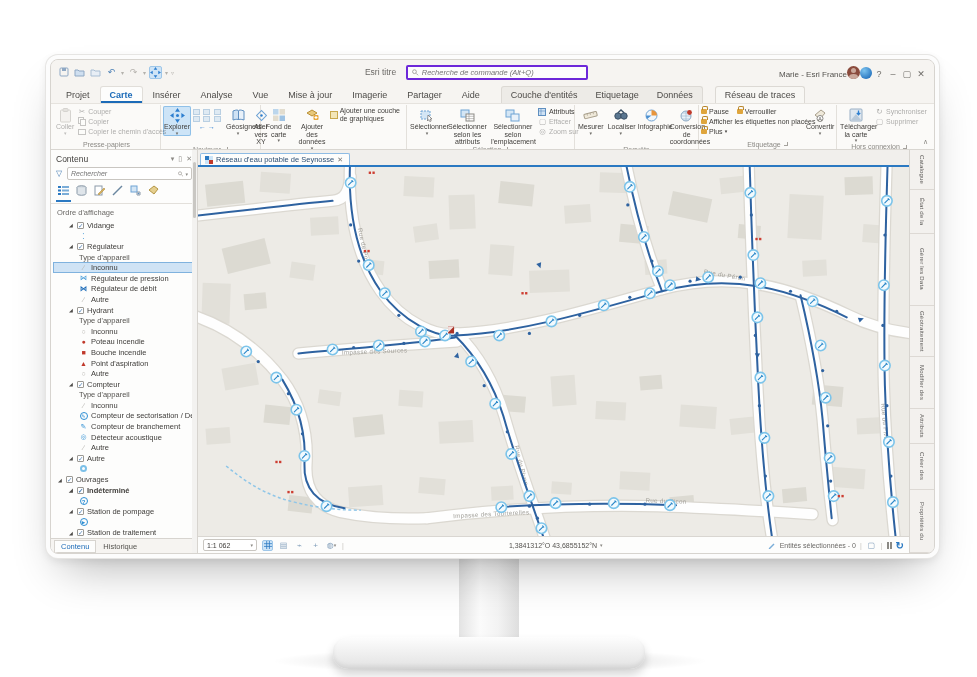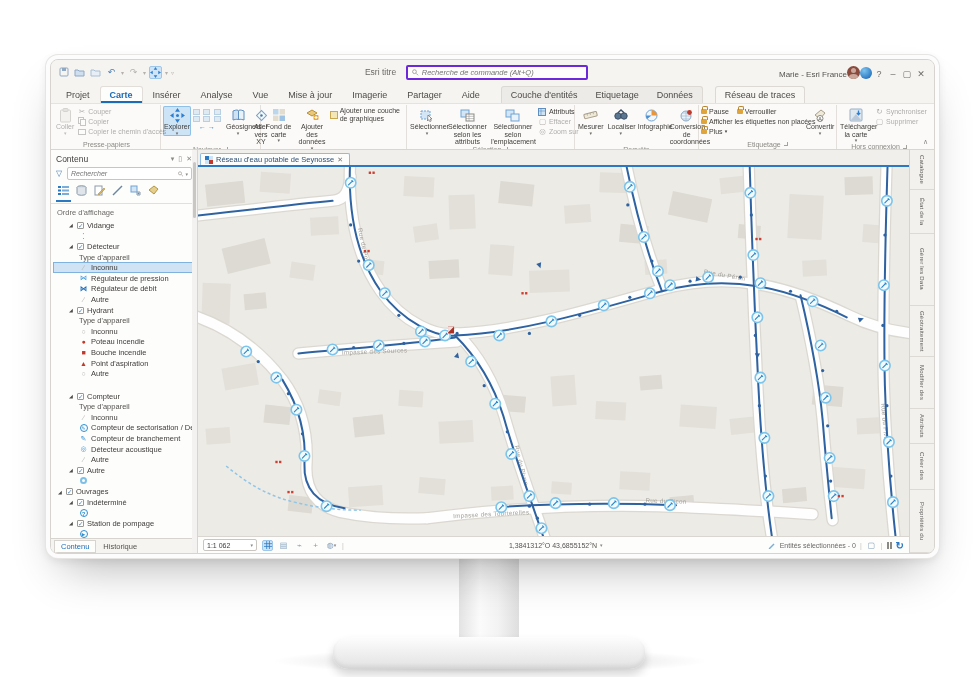--- a/index.html
+++ b/index.html
@@ -606,21 +606,21 @@
                 <span class="tlabel">Vidange</span>
               </div>
               <div class="trow" style="padding-left: 26px;">
                 <span class="tico">
                   <span style="color:#2e8fd4;font-size:8px;letter-spacing:0">⁚</span>
                 </span>
               </div>
               <div class="trow" style="padding-left: 15px;">
                 <span class="texp">◢</span>
                 <span class="tcb">✓</span>
-                <span class="tlabel">Détecteur</span>
+                <span class="tlabel">Régulateur</span>
               </div>
               <div class="trow" style="padding-left: 26px;">
                 <span class="tfield">Type d'appareil</span>
               </div>
               <div class="trow sel" style="padding-left: 26px;">
                 <span class="tico">
                   <span style="color:#b3b1ac">∕</span>
                 </span>
                 <span class="tlabel">Inconnu</span>
               </div>
@@ -673,21 +673,21 @@
                   <span style="color:#c0392b">▲</span>
                 </span>
                 <span class="tlabel">Point d'aspiration</span>
               </div>
               <div class="trow" style="padding-left: 26px;">
                 <span class="tico">
                   <span style="color:#b3b1ac">○</span>
                 </span>
                 <span class="tlabel">Autre</span>
               </div>
-              <div class="trow" style="padding-left: 15px; margin-top: 12px;">
+              <div class="trow" style="padding-left: 15px;">
                 <span class="texp">◢</span>
                 <span class="tcb">✓</span>
                 <span class="tlabel">Compteur</span>
               </div>
               <div class="trow" style="padding-left: 26px;">
                 <span class="tfield">Type d'appareil</span>
               </div>
               <div class="trow" style="padding-left: 26px;">
                 <span class="tico">
                   <span style="color:#b3b1ac">∕</span>
@@ -726,21 +726,21 @@
               <div class="trow" style="padding-left: 26px;">
                 <span class="tico">
                   <span style="display:inline-block;width:7px;height:7px;border:2px solid #7cc0e8;border-radius:50%"></span>
                 </span>
               </div>
               <div class="trow" style="padding-left: 4px;">
                 <span class="texp">◢</span>
                 <span class="tcb">✓</span>
                 <span class="tlabel">Ouvrages</span>
               </div>
-              <div class="trow" style="padding-left: 15px;">
+              <div class="trow" style="padding-left: 15px; font-weight: bold;">
                 <span class="texp">◢</span>
                 <span class="tcb">✓</span>
                 <span class="tlabel">Indéterminé</span>
               </div>
               <div class="trow" style="padding-left: 26px;">
                 <span class="tico">
                   <span style="display:inline-block;width:8px;height:8px;border:1px solid #2e8fd4;border-radius:50%;color:#2e8fd4;font-size:6px;line-height:8px;text-align:center;font-weight:bold">?</span>
                 </span>
               </div>
               <div class="trow" style="padding-left: 15px;">

